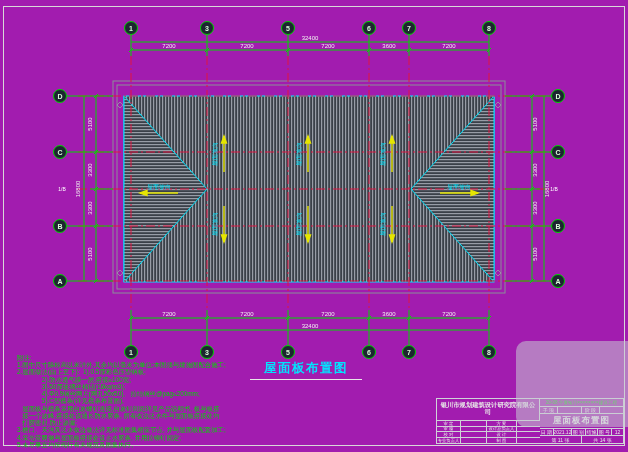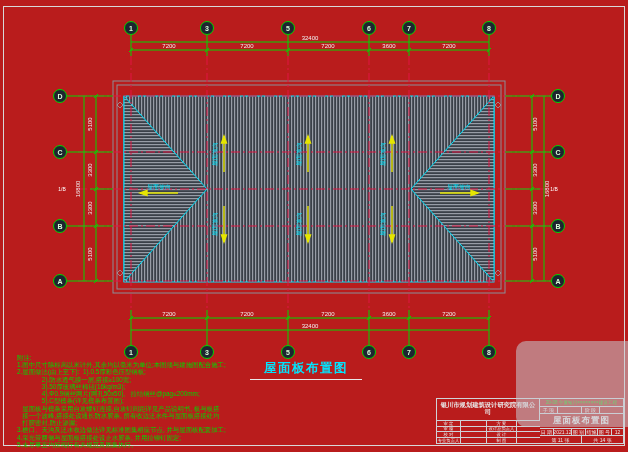--- a/index.html
+++ b/index.html
@@ -1,16 +1,16 @@
 <!DOCTYPE html>
 <html><head>
 <meta charset="utf-8">
 <style>
   html,body{margin:0;padding:0;background:#10141c;}
-  #stage{position:relative;width:628px;height:452px;background:#b91c1c;overflow:hidden;
+  #stage{position:relative;width:628px;height:452px;background:#a21caf;overflow:hidden;
          font-family:"Liberation Sans",sans-serif;}
   #frame{position:absolute;left:3px;top:6px;width:620px;height:438px;border:1px solid #d8d8d8;}
   svg{position:absolute;left:0;top:0;}
   svg text{font-family:"Liberation Sans",sans-serif;}
   .dimtxt{fill:#f0f0f0;font-size:6px;}
   .bubtxt{fill:#d9ffd9;font-size:7px;font-weight:bold;}
   .cyantxt{fill:#00e5ff;font-size:6px;}
   .subaxis{fill:#ffffff;font-size:5px;}
   #notes{position:absolute;left:17px;top:354px;width:212px;color:#00d800;font-size:6.4px;
          line-height:1.13;white-space:pre-wrap;letter-spacing:0;}

